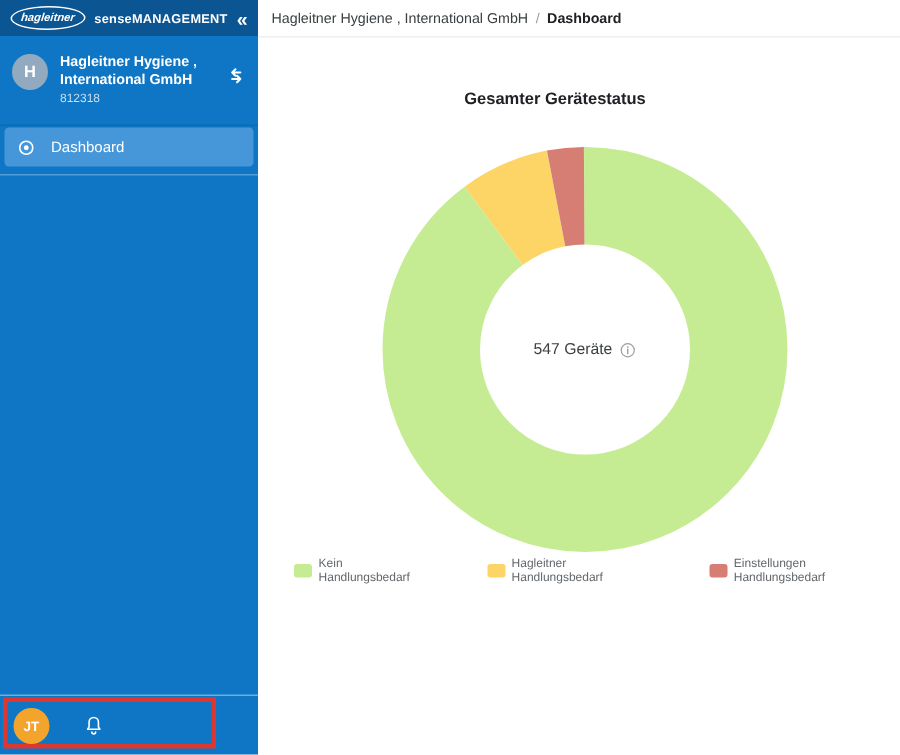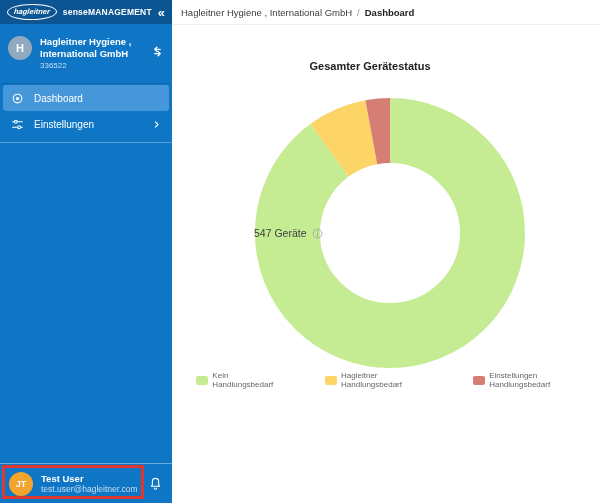--- a/index.html
+++ b/index.html
@@ -29,42 +29,42 @@
   .menu { padding-top:1px; }
   .item { height:26px; display:flex; align-items:center; padding:0 8px; gap:10px;
     margin:0 3px; border-radius:3px; font-size:10px; cursor:pointer; }
   .item.active { background:#4697DA; }
   .item .label { flex:1; }
   .item svg.mi { width:13px; height:13px; min-width:13px; }
   .item .chev { width:9px; height:9px; }
   .menu-divider { height:1px; background:rgba(255,255,255,0.30); margin:5px 0; }
 
   .userbar { position:absolute; left:0; bottom:0; width:172px; height:40px;
-    border-top:1px solid rgba(255,255,255,0.40); display:flex; align-items:center; padding:0 9px; gap:8px; }
+    border-top:1px solid rgba(255,255,255,0.40); display:flex; align-items:center; padding:0 9px; gap:22px; }
   .avatar-jt { width:24px; height:24px; min-width:24px; border-radius:50%;
     display:flex; align-items:center; justify-content:center; font-weight:bold; font-size:9px; color:#fff; }
   .user-text { flex:1; line-height:1.2; }
   .user-name { font-weight:bold; font-size:9.5px; }
   .user-email { font-size:8.5px; color:#C9DFF2; }
   .bell { width:15px; height:16px; cursor:pointer; }
 
   .red-box { position:absolute; left:2px; top:465px; width:142px; height:34px; pointer-events:none; }
 
   
   .crumbbar { position:absolute; left:172px; top:0; width:428px; height:25px;
     border-bottom:1px solid #EFEFEF; display:flex; align-items:center; padding-left:9px; gap:5px;
     font-size:9.5px; color:#3C4043; background:#fff; }
   .crumb-current { font-weight:bold; color:#202124; }
   .crumb-sep { color:#9AA0A6; }
 
   .chart-title { position:absolute; left:156px; top:60px; width:428px; text-align:center;
     font-weight:bold; font-size:11px; color:#202124; }
 
   .donut-wrap { position:absolute; left:254px; top:97px; width:272px; height:272px; }
-  .center-label { position:absolute; inset:0; display:flex; align-items:center; 
+  .center-label { position:absolute; inset:0; display:flex; align-items:center; justify-content:center;
     gap:5px; font-size:10.5px; color:#3C4043; }
   .info-icon { width:11px; height:11px; cursor:pointer; }
 
   .legend { position:absolute; left:172px; top:371px; width:426px; display:flex;
     justify-content:flex-end; align-items:center; gap:13px; padding-right:3px;
     font-size:8px; color:#63676B; }
   .legend-item { display:flex; align-items:center; gap:4px; cursor:pointer;margin-left:24px; }
   .swatch { width:13px; height:9px; border-radius:2px; }
 </style>
 </head>
@@ -75,21 +75,21 @@
   <div class="topbar">
     <span class="logo-oval">hagleitner</span>
     <span class="brand">senseMANAGEMENT</span>
     <span class="collapse-btn">«</span>
   </div>
 
   <div class="account">
     <div class="avatar-h">H</div>
     <div class="acct-text">
       <div class="acct-name">Hagleitner Hygiene , International GmbH</div>
-      <div class="acct-id">336522</div>
+      <div class="acct-id">812318</div>
     </div>
     <span class="swap">
       <svg width="13" height="13" viewBox="0 0 24 24" fill="none" stroke="#fff" stroke-width="2.6" stroke-linecap="round" stroke-linejoin="round">
         <path d="M7 16 L17 16 M13 12 L17 16 L13 20"></path>
         <path d="M17 8 L7 8 M11 4 L7 8 L11 12"></path>
       </svg>
     </span>
   </div>
 
   <div class="menu">
@@ -98,42 +98,27 @@
       <svg class="mi" viewBox="0 0 24 24">
         <circle cx="12" cy="12" r="8" fill="none" stroke="#fff" stroke-width="2"></circle>
         <circle cx="12" cy="12" r="3" fill="#fff"></circle>
       </svg>
       <span class="label">Dashboard</span>
     </div>
 
 
 
 
-    <div class="item">
-      <svg class="mi" viewBox="0 0 24 24">
-        <path d="M3 7 L21 7 M3 17 L21 17" stroke="#fff" stroke-width="2" stroke-linecap="round"></path>
-        <circle cx="9" cy="7" r="2.6" fill="#0E76C4" stroke="#fff" stroke-width="2"></circle>
-        <circle cx="15" cy="17" r="2.6" fill="#0E76C4" stroke="#fff" stroke-width="2"></circle>
-      </svg>
-      <span class="label">Einstellungen</span>
-      <svg class="chev" viewBox="0 0 24 24">
-        <path d="M9 5 L16 12 L9 19" fill="none" stroke="#fff" stroke-width="3" stroke-linecap="round" stroke-linejoin="round"></path>
-      </svg>
-    </div>
 
     <div class="menu-divider"></div>
 
   </div>
 
   <div class="userbar">
     <div class="avatar-jt" style="background: rgb(242, 164, 45);">JT</div>
-    <div class="user-text">
-      <div class="user-name">Test User</div>
-      <div class="user-email">test.user@hagleitner.com</div>
-    </div>
     <svg class="bell" viewBox="0 0 24 24">
       <path d="M12 3 C9 3 7 5.2 7 8 L7 13 L5.5 15.5 L18.5 15.5 L17 13 L17 8 C17 5.2 15 3 12 3 Z" fill="none" stroke="#fff" stroke-width="1.7" stroke-linejoin="round"></path>
       <path d="M10 18.5 A2 2 0 0 0 14 18.5" fill="none" stroke="#fff" stroke-width="1.7" stroke-linecap="round"></path>
     </svg>
   </div>
 
   <div class="red-box" style="border: 3px solid rgb(221, 55, 48);"></div>
 </div>
 
 <div class="crumbbar">

